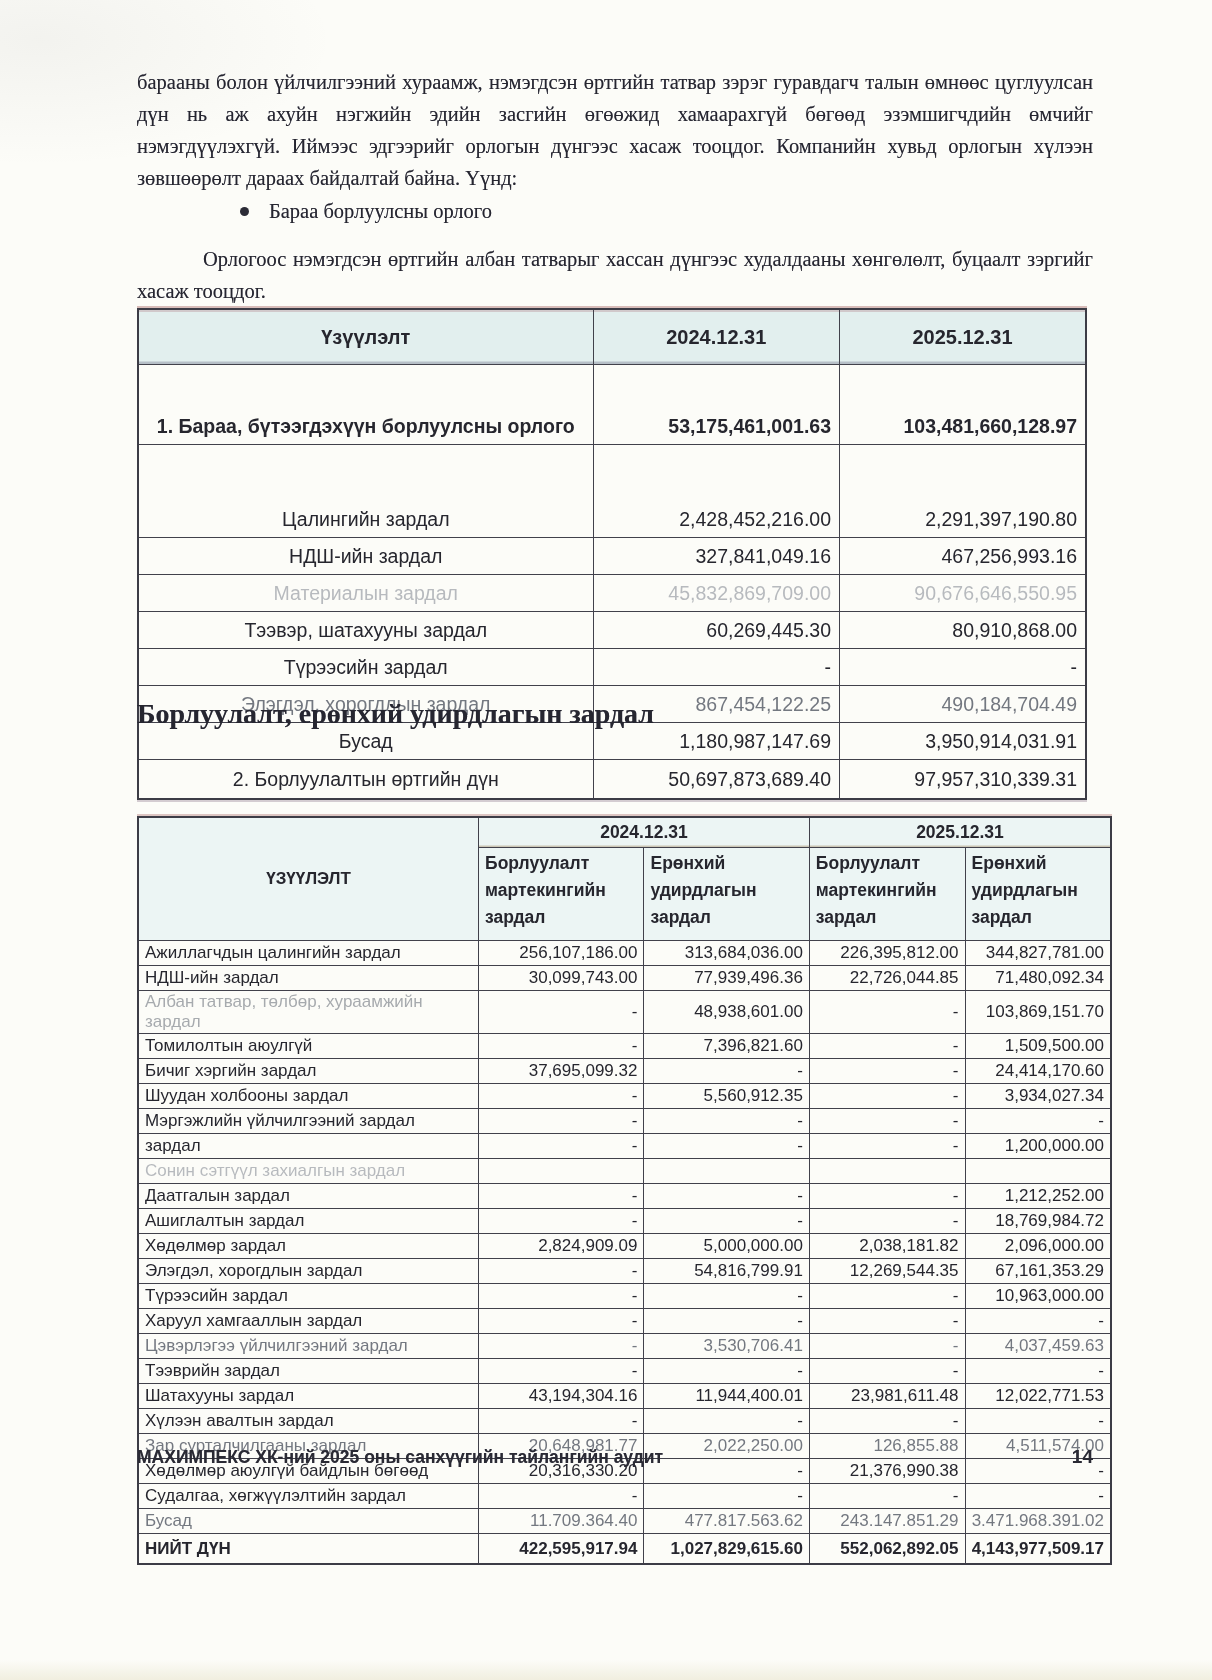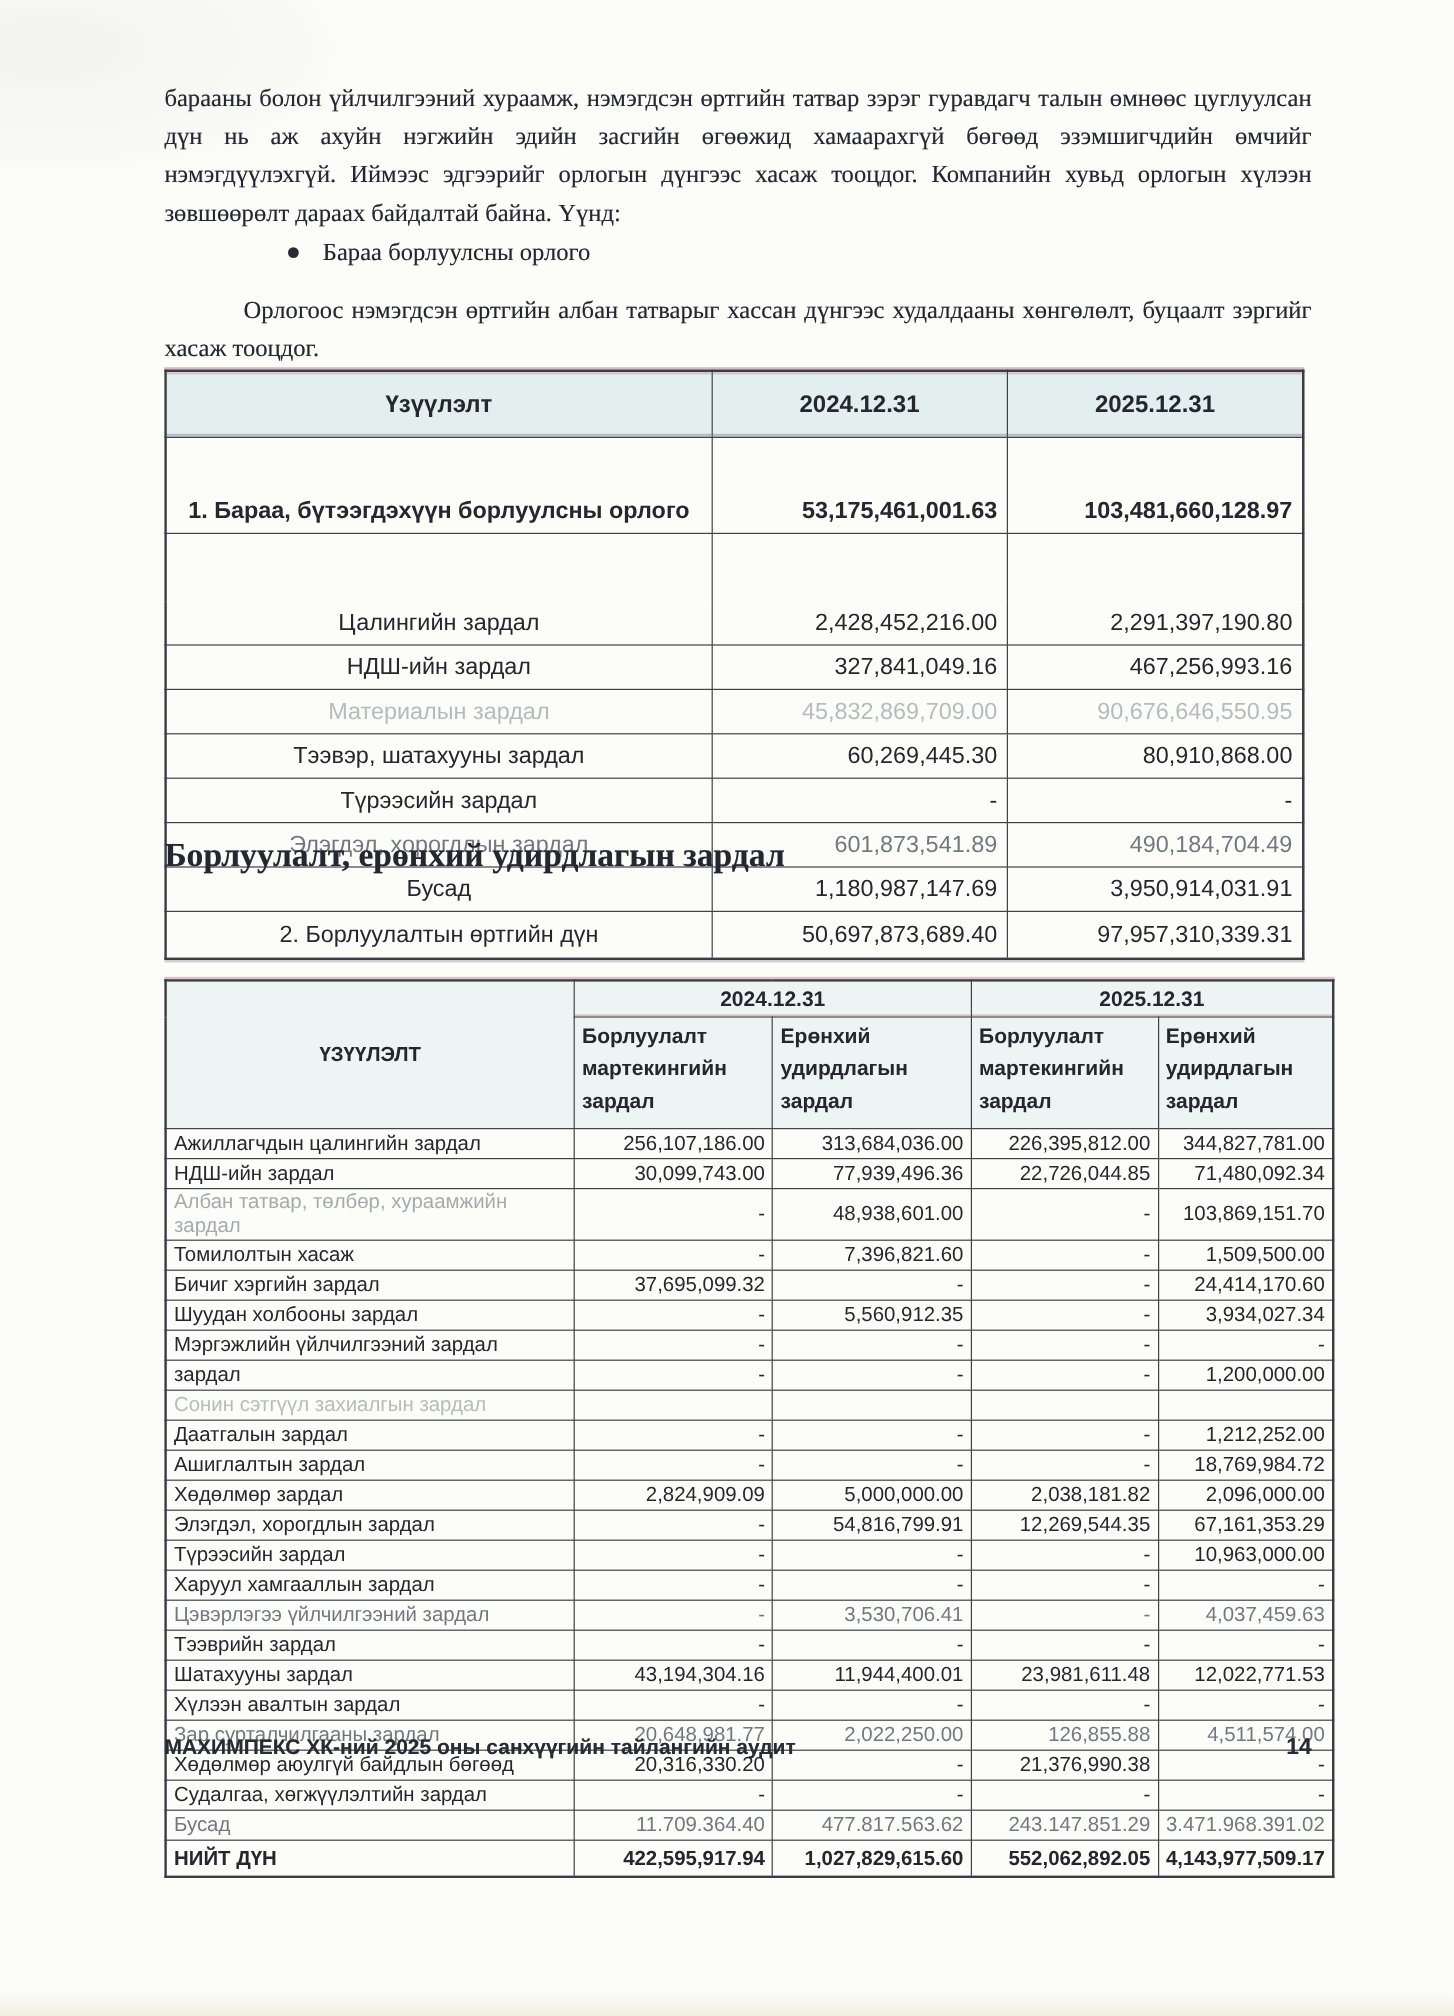--- a/index.html
+++ b/index.html
@@ -138,21 +138,21 @@
           <td class="num">60,269,445.30</td>
           <td class="num">80,910,868.00</td>
         </tr>
         <tr>
           <td class="lbl">Түрээсийн зардал</td>
           <td class="num">-</td>
           <td class="num">-</td>
         </tr>
         <tr class="dim">
           <td class="lbl">Элэгдэл, хорогдлын зардал</td>
-          <td class="num">601,873,541.89</td>
+          <td class="num">867,454,122.25</td>
           <td class="num">490,184,704.49</td>
         </tr>
         <tr>
           <td class="lbl">Бусад</td>
           <td class="num">1,180,987,147.69</td>
           <td class="num">3,950,914,031.91</td>
         </tr>
         <tr class="bold">
           <td class="lbl">2. Борлуулалтын өртгийн дүн</td>
           <td class="num">50,697,873,689.40</td>
@@ -200,21 +200,21 @@
           <td class="num">71,480,092.34</td>
         </tr>
         <tr class="faded-label">
           <td class="lbl">Албан татвар, төлбөр, хураамжийн зардал</td>
           <td class="num">-</td>
           <td class="num">48,938,601.00</td>
           <td class="num">-</td>
           <td class="num">103,869,151.70</td>
         </tr>
         <tr>
-          <td class="lbl">Томилолтын хасаж</td>
+          <td class="lbl">Томилолтын аюулгүй</td>
           <td class="num">-</td>
           <td class="num">7,396,821.60</td>
           <td class="num">-</td>
           <td class="num">1,509,500.00</td>
         </tr>
         <tr>
           <td class="lbl">Бичиг хэргийн зардал</td>
           <td class="num">37,695,099.32</td>
           <td class="num">-</td>
           <td class="num">-</td>

